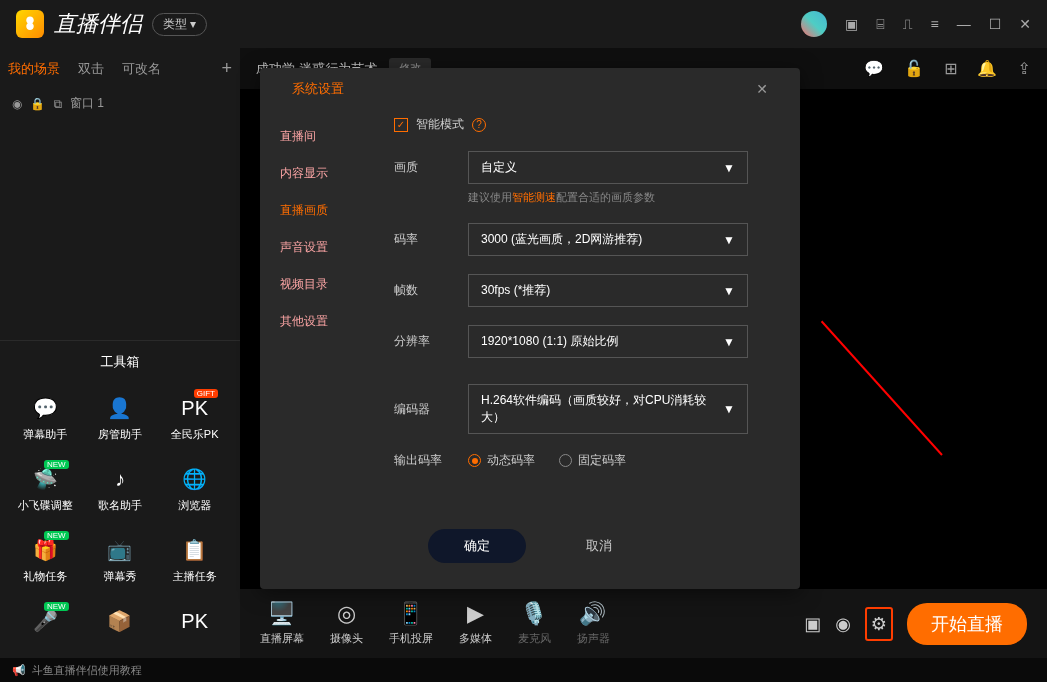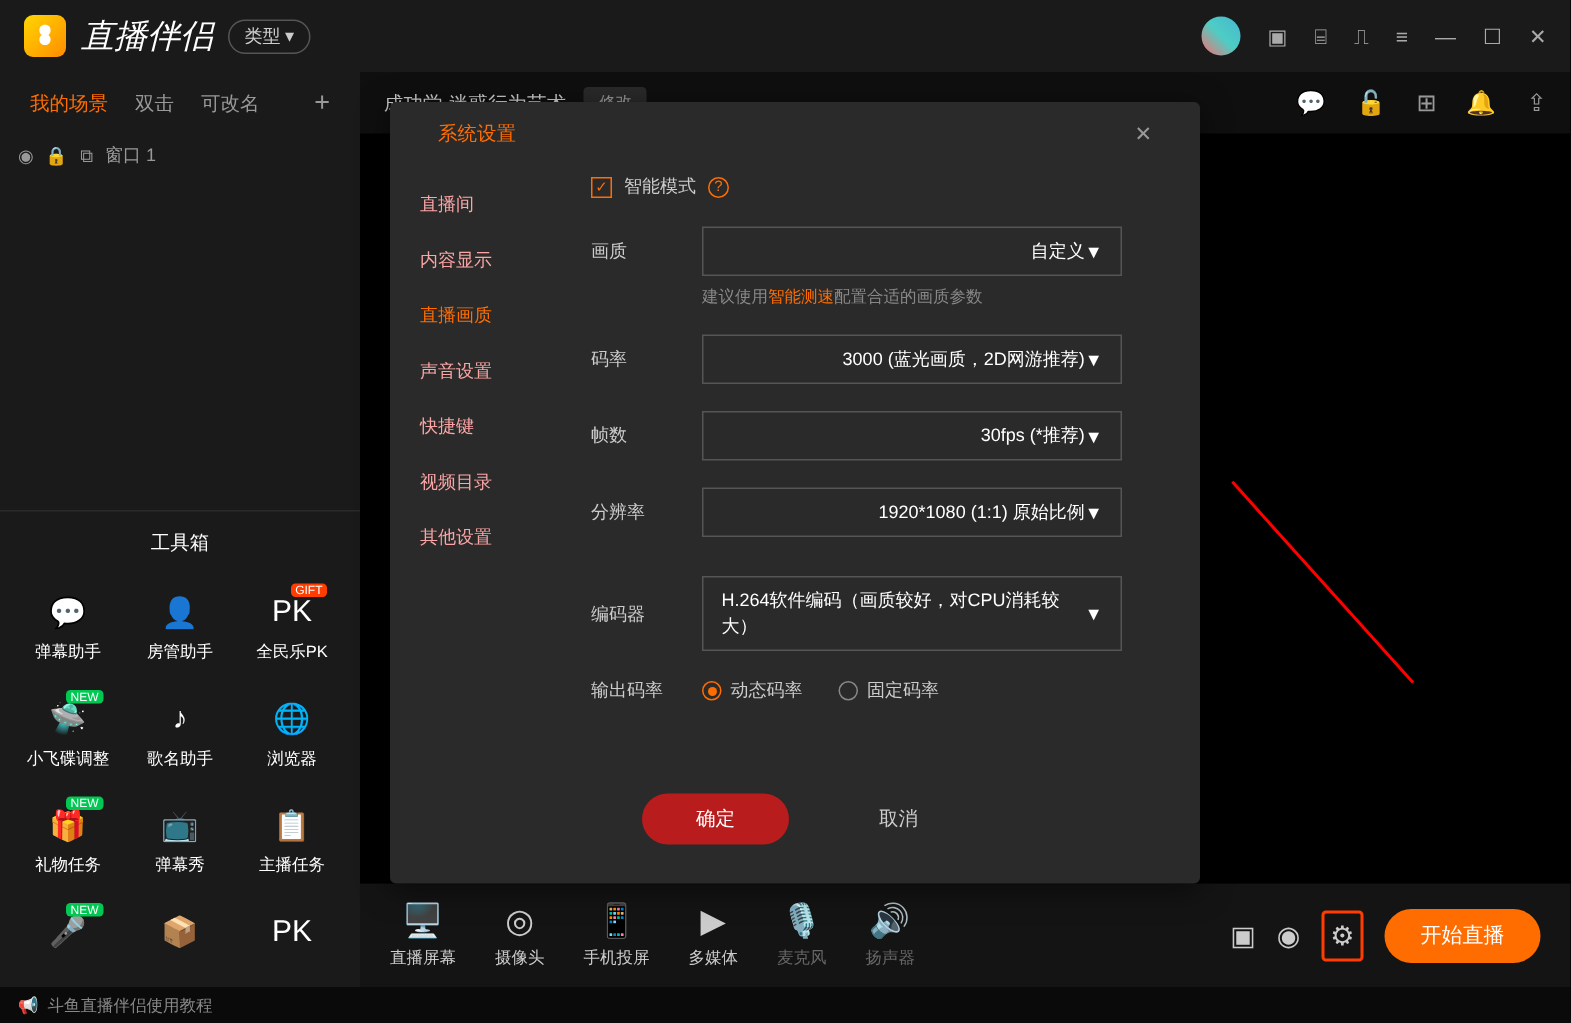--- a/index.html
+++ b/index.html
@@ -7,21 +7,21 @@
 .titlebar{height:48px;background:#1a1a1a;display:flex;align-items:center;padding:0 16px;justify-content:space-between}
 .tb-left{display:flex;align-items:center;gap:10px}
 .logo-icon{width:28px;height:28px;background:linear-gradient(135deg,#ffd700,#ff8c00);border-radius:6px;display:flex;align-items:center;justify-content:center}
 .app-title{font-size:22px;font-weight:normal;color:#fff;font-style:italic}
 .type-badge{border:1px solid #555;border-radius:12px;padding:2px 10px;font-size:12px;color:#ccc;display:flex;align-items:center;gap:3px}
 .tb-right{display:flex;align-items:center;gap:18px}
 .avatar{width:26px;height:26px;border-radius:50%;background:linear-gradient(45deg,#ff6b6b,#4ecdc4,#45b7d1)}
 .tb-icon{color:#aaa;font-size:14px;cursor:pointer}
 .main-area{display:flex;height:calc(100% - 72px)}
 .sidebar{width:240px;background:#1a1a1a;display:flex;flex-direction:column}
-.tabs{display:flex;align-items:center;padding:10px 20px;gap:18px}
+.tabs{display:flex;align-items:center;padding:10px 8px;gap:18px}
 .tab{color:#999;font-size:13px;cursor:pointer}
 .tab.active{color:#ff6d00}
 .add-btn{margin-left:auto;color:#999;font-size:18px;cursor:pointer}
 .source-row{display:flex;align-items:center;gap:8px;padding:6px 12px;color:#999;font-size:12px}
 .toolbox-header{text-align:center;padding:12px;color:#fff;font-size:13px;border-top:1px solid #2a2a2a;margin-top:auto}
 .tool-grid{display:grid;grid-template-columns:repeat(3,1fr);padding:0 8px 12px}
 .tool-item{display:flex;flex-direction:column;align-items:center;padding:12px 4px;color:#fff;font-size:11px;gap:6px;cursor:pointer;position:relative}
 .tool-icon{width:26px;height:26px;display:flex;align-items:center;justify-content:center;font-size:20px;color:#fff}
 .badge-new{position:absolute;top:6px;right:14px;background:#00c853;color:#fff;font-size:8px;padding:0 3px;border-radius:3px}
 .badge-gift{position:absolute;top:6px;right:14px;background:#ff3d00;color:#fff;font-size:8px;padding:0 3px;border-radius:3px}
@@ -29,49 +29,49 @@
 .content-header{display:flex;align-items:center;padding:10px 16px;gap:12px}
 .stream-title{color:#ccc;font-size:13px}
 .modify-btn{background:#2a2a2a;color:#999;padding:3px 10px;border-radius:3px;font-size:11px;cursor:pointer}
 .header-icons{margin-left:auto;display:flex;gap:20px;color:#999;font-size:16px}
 .preview{flex:1;background:#000;position:relative}
 .bottom-toolbar{display:flex;align-items:center;padding:12px 20px;gap:26px;background:#141414;justify-content:center}
 .bt-item{display:flex;flex-direction:column;align-items:center;gap:4px;color:#ccc;font-size:11px;cursor:pointer}
 .bt-icon{font-size:22px;color:#ccc}
 .bt-right{margin-left:auto;display:flex;align-items:center;gap:14px}
 .settings-highlight{border:2px solid #ff3d00;padding:4px;border-radius:3px}
-.start-btn{background:#ff6d00;color:#fff;padding:9px 24px;border-radius:20px;font-size:14px;cursor:pointer;border:none}
+.start-btn{background:#ff6d00;color:#fff;padding:9px 24px;border-radius:20px;font-size:18px;cursor:pointer;border:none}
 .statusbar{height:24px;background:#0a0a0a;display:flex;align-items:center;padding:0 12px;gap:16px;font-size:11px;color:#888}
 .sb-left{display:flex;align-items:center;gap:6px}
 .sb-right{margin-left:auto;display:flex;gap:14px}
 .modal-overlay{position:absolute;top:48px;left:240px;right:0;bottom:24px;display:flex;align-items:flex-start;justify-content:flex-start;padding-top:20px;padding-left:20px;pointer-events:none}
 .modal{width:540px;background:#2a2a2a;border-radius:4px;pointer-events:auto;box-shadow:0 4px 20px rgba(0,0,0,0.5)}
 .modal-header{display:flex;align-items:center;justify-content:space-between;padding:12px 32px}
 .modal-title{color:#ff6d00;font-size:13px}
 .close-x{color:#999;cursor:pointer;font-size:14px}
 .modal-body{display:flex}
 .modal-nav{width:110px;padding:8px 0}
 .nav-item{padding:10px 20px;color:#fca5a5;font-size:12px;cursor:pointer}
 .nav-item.active{color:#ff6d00}
 .modal-content{flex:1;padding:6px 24px 20px}
 .form-row{display:flex;align-items:center;margin-bottom:18px;gap:18px}
 .form-label{width:56px;color:#ccc;font-size:12px;text-align:left}
 .checkbox-row{display:flex;align-items:center;gap:8px;margin-bottom:18px}
 .chk{width:14px;height:14px;border:1px solid #ff6d00;display:flex;align-items:center;justify-content:center;color:#ff6d00;font-size:10px}
 .help-icon{width:14px;height:14px;border:1px solid #ff6d00;border-radius:50%;color:#ff6d00;display:flex;align-items:center;justify-content:center;font-size:10px}
-.select-box{flex:1;border:1px solid #555;padding:7px 12px;display:flex;align-items:center;justify-content:flex-end;color:#fff;font-size:12px;cursor:pointer;max-width:280px}
+.select-box{flex:1;border:1px solid #555;padding:7px 12px;display:flex;align-items:center;justify-content:space-between;color:#fff;font-size:12px;cursor:pointer;max-width:280px}
 .hint{color:#888;font-size:11px;margin-left:74px;margin-top:-12px;margin-bottom:18px}
 .hint-link{color:#ff6d00}
 .radio-group{display:flex;gap:24px}
 .radio-opt{display:flex;align-items:center;gap:6px;color:#ccc;font-size:12px;cursor:pointer}
 .radio-dot{width:13px;height:13px;border:1px solid #888;border-radius:50%;display:flex;align-items:center;justify-content:center}
 .radio-dot.checked{border-color:#ff6d00}
 .radio-dot.checked::after{content:"";width:6px;height:6px;background:#ff6d00;border-radius:50%}
 .modal-footer{display:flex;justify-content:center;gap:40px;padding:22px 0 26px}
-.btn-ok{background:#b91c1c;color:#fff;padding:8px 36px;border-radius:18px;cursor:pointer;font-size:13px}
+.btn-ok{background:#0f172a;color:#fff;padding:8px 36px;border-radius:18px;cursor:pointer;font-size:13px}
 .btn-cancel{color:#ccc;padding:8px 20px;cursor:pointer;font-size:13px}
 .arrow-annot{position:absolute;top:365px;right:105px;pointer-events:none}
 .arrow-line{width:180px;height:2px;background:#ff0000;transform:rotate(48deg);transform-origin:right}
 .arrow-head{position:absolute;left:-8px;top:-136px;width:0;height:0;border-left:6px solid transparent;border-right:6px solid transparent;border-bottom:14px solid #ff0000;transform:rotate(-42deg)}
 svg{display:block}
 </style>
 </head>
 <body>
 
 <div class="titlebar">
@@ -235,21 +235,20 @@
     <div class="modal-header">
       <span class="modal-title">系统设置</span>
       <span class="close-x">✕</span>
     </div>
     <div class="modal-body">
       <div class="modal-nav">
         <div class="nav-item">直播间</div>
         <div class="nav-item">内容显示</div>
         <div class="nav-item active">直播画质</div>
         <div class="nav-item">声音设置</div>
-        <div class="nav-item">快捷键</div>
         <div class="nav-item">视频目录</div>
         <div class="nav-item">其他设置</div>
       </div>
       <div class="modal-content">
         <div class="checkbox-row">
           <span class="chk">✓</span>
           <span>智能模式</span>
           <span class="help-icon">?</span>
         </div>
         <div class="form-row">

